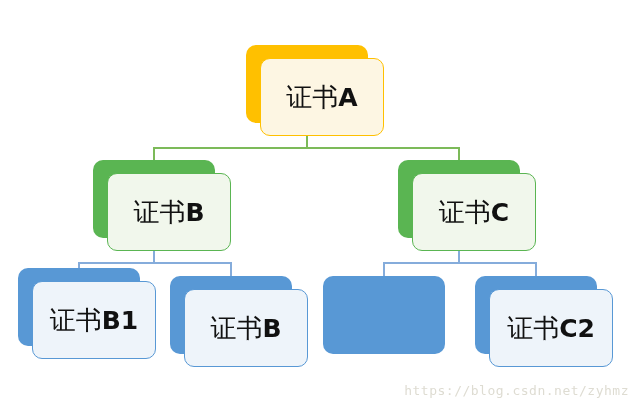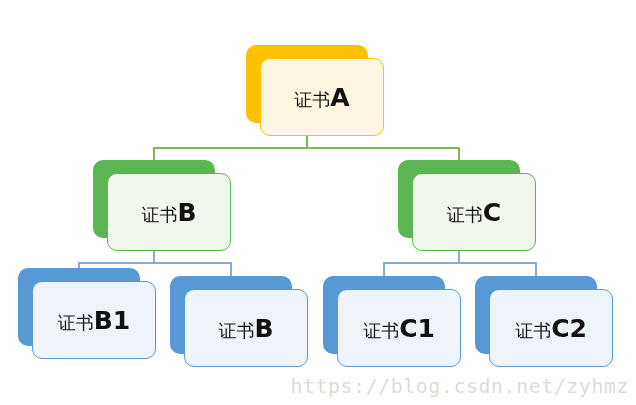--- a/index.html
+++ b/index.html
@@ -32,36 +32,36 @@
   }
   .node.yellow .shadow { background: var(--yellow, #FFC000); }
   .node.yellow .front  { border-color: var(--yellow, #FFC000); background: var(--yellow-bg, #FDF6E3); }
   .node.green  .shadow { background: var(--green, #5AB552); }
   .node.green  .front  { border-color: var(--green, #5AB552); background: var(--green-bg, #F1F7EC); }
   .node.blue   .shadow { background: var(--blue, #5898D5); }
   .node.blue   .front  { border-color: var(--blue, #5898D5); background: var(--blue-bg, #EEF4FA); }
   .label { color: var(--text, #111111); white-space: nowrap; line-height: 1; }
   .label .zh {
     font-family: "DejaVu Serif", "Liberation Serif", serif;
-    font-size: 18px;
+    font-size: 26px;
   }
   .label .code {
     font-family: "DejaVu Sans", "Liberation Sans", sans-serif;
     font-size: 25px;
     font-weight: bold;
   }
   .line { position: absolute; }
   .line.greenline { background: var(--line-green, #7CBA59); }
   .line.blueline  { background: var(--line-blue, #85ACDB); }
   #watermark {
     position: absolute;
     right: 7px;
     bottom: 7px;
     font-family: "DejaVu Sans Mono", "Liberation Mono", monospace;
-    font-size: 20px;
+    font-size: 13px;
     color: var(--watermark, #DEDCD2);
     letter-spacing: 0.5px;
   }
 
   
   #node-a  { left: 246px; top: 45px;  }
   #node-b  { left: 93px;  top: 160px; }
   #node-c  { left: 398px; top: 160px; border-radius: 18px; }
   #node-b1 { left: 18px;  top: 268px; }
   #node-b2 { left: 170px; top: 276px; }
@@ -132,23 +132,20 @@
 
   <div class="node blue" id="node-b2">
     <div class="shadow"></div>
     <div class="front">
       <span class="label"><span class="zh">证书</span><span class="code">B</span></span>
     </div>
   </div>
 
   <div class="node blue" id="node-c1">
     <div class="shadow"></div>
-    <div class="front">
-      <span class="label"><span class="zh">证书</span><span class="code">C1</span></span>
-    </div>
   </div>
 
   <div class="node blue" id="node-c2">
     <div class="shadow"></div>
     <div class="front">
       <span class="label"><span class="zh">证书</span><span class="code">C2</span></span>
     </div>
   </div>
 
   <div id="watermark">https://blog.csdn.net/zyhmz</div>

